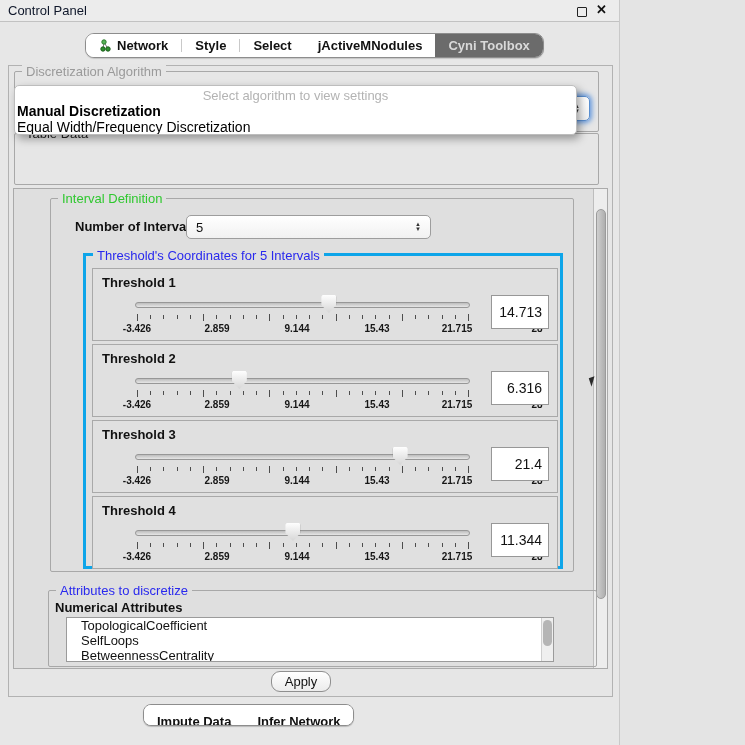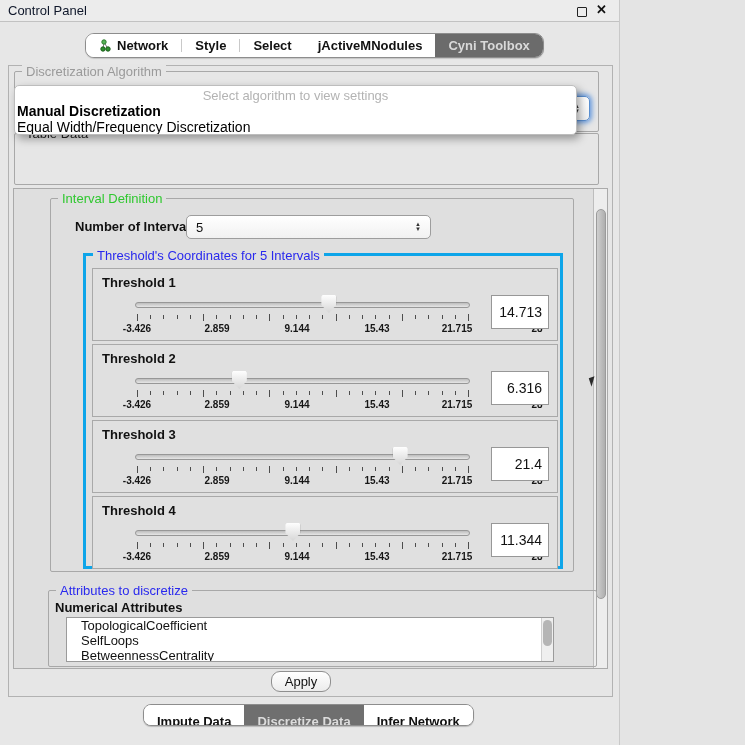--- a/index.html
+++ b/index.html
@@ -370,23 +370,20 @@
         </div>
     </div>
   </div>
 
   <div class="apply-btn">Apply</div>
 
   <div class="bottom-tabbar">
     <div class="btab">
         <span>Impute Data</span>
       </div>
-    <div class="btab selected">
-        <span>Discretize Data</span>
-      </div>
     <div class="btab">
         <span>Infer Network</span>
       </div>
   </div>
 
   <div class="cursor"></div>
 </div>
 
 <div class="right-region">
 

